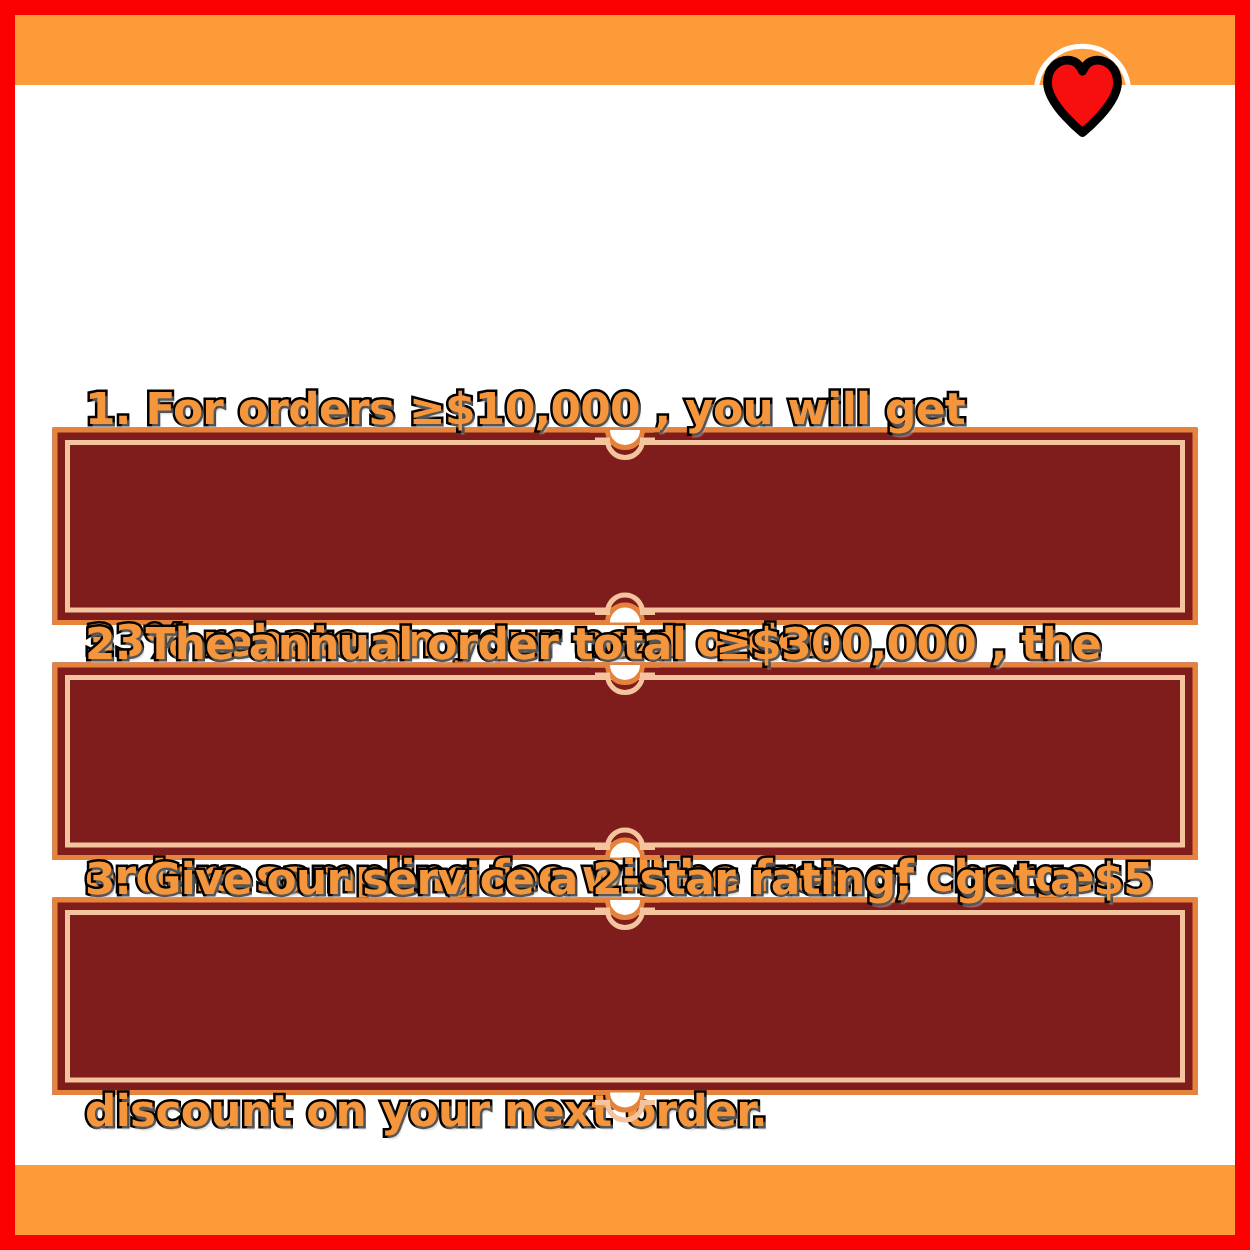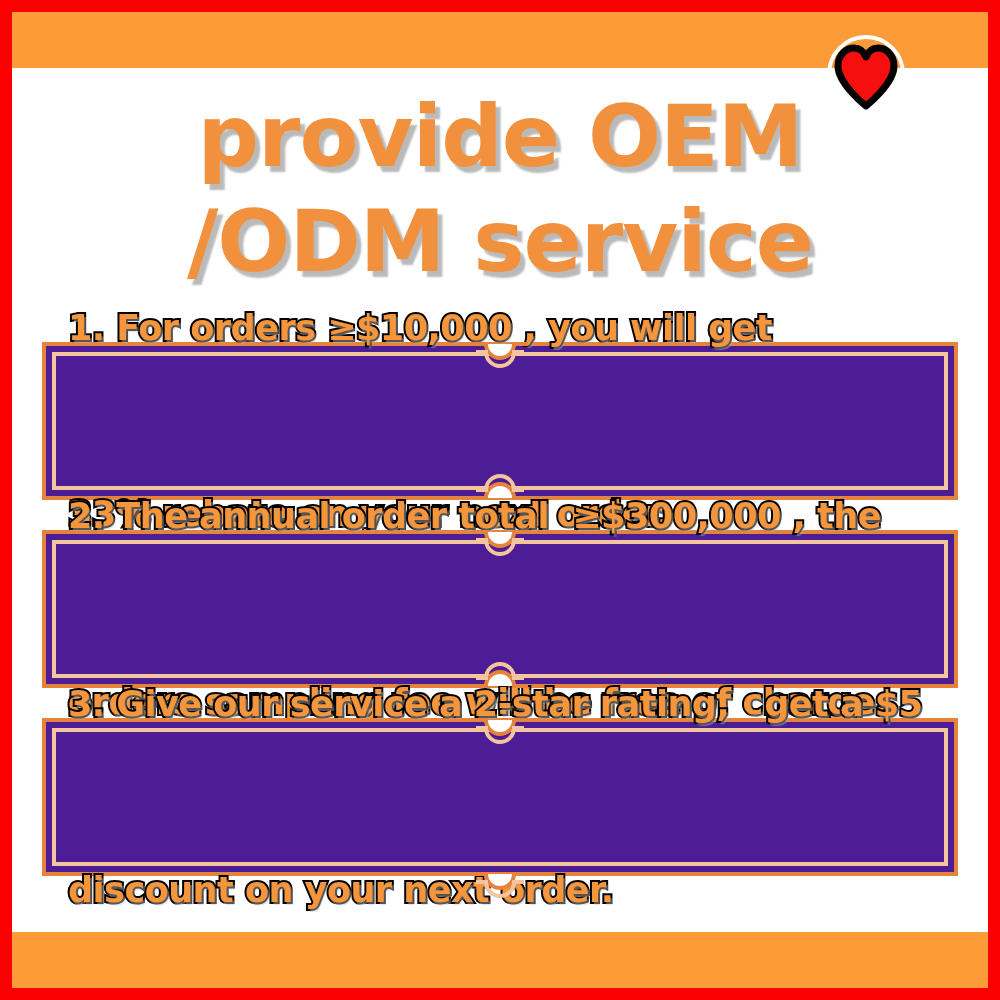--- a/index.html
+++ b/index.html
@@ -76,21 +76,21 @@
     width: 916px;
     z-index: 8;
   }
 
   .clause {
     position: relative;
     box-sizing: border-box;
     width: 916px;
     height: 158px;
     border: 4px solid #e5833c;
-    background: #4c1d95;
+    background: #7f1d1d;
     margin-bottom: 30px;
   }
   .clause:last-child { margin-bottom: 0; }
 
   .clause .inner-rule {
     position: absolute;
     left: 6px;
     top: 6px;
     right: 6px;
     bottom: 6px;
@@ -139,24 +139,20 @@
 
   <div class="band band-top"></div>
 
   <div class="heart-badge">
     <svg width="92" height="92" viewBox="0 0 92 92" xmlns="http://www.w3.org/2000/svg">
       <path d="M9 52 A37 37 0 0 1 83 52" fill="none" stroke="#ffffff" stroke-width="4"></path>
       <path d="M46 84 C46 84 18 62 18 44 C18 32 27 26 34 26 C40 26 44 30 46 35 C48 30 52 26 58 26 C65 26 74 32 74 44 C74 62 46 84 46 84 Z" fill="#f70f0f" stroke="#000000" stroke-width="7" stroke-linejoin="round"></path>
     </svg>
   </div>
 
-  <div class="headline">
-    <span class="hl-line">provide OEM</span>
-    <span class="hl-line">/ODM service</span>
-  </div>
 
   <div class="clauses">
 
     <div class="clause">
       <div class="inner-rule"></div>
       <div class="notch notch-top">
         <svg width="56" height="34" viewBox="0 0 56 34" xmlns="http://www.w3.org/2000/svg">
           <path d="M0 18 L14 18 A14 14 0 0 0 42 18 L56 18" fill="#ffffff" stroke="#e5833c" stroke-width="4"></path>
           <path d="M4 26 L14 26 A14 14 0 0 0 42 26 L52 26" fill="none" stroke="#f3c49d" stroke-width="4"></path>
         </svg>

